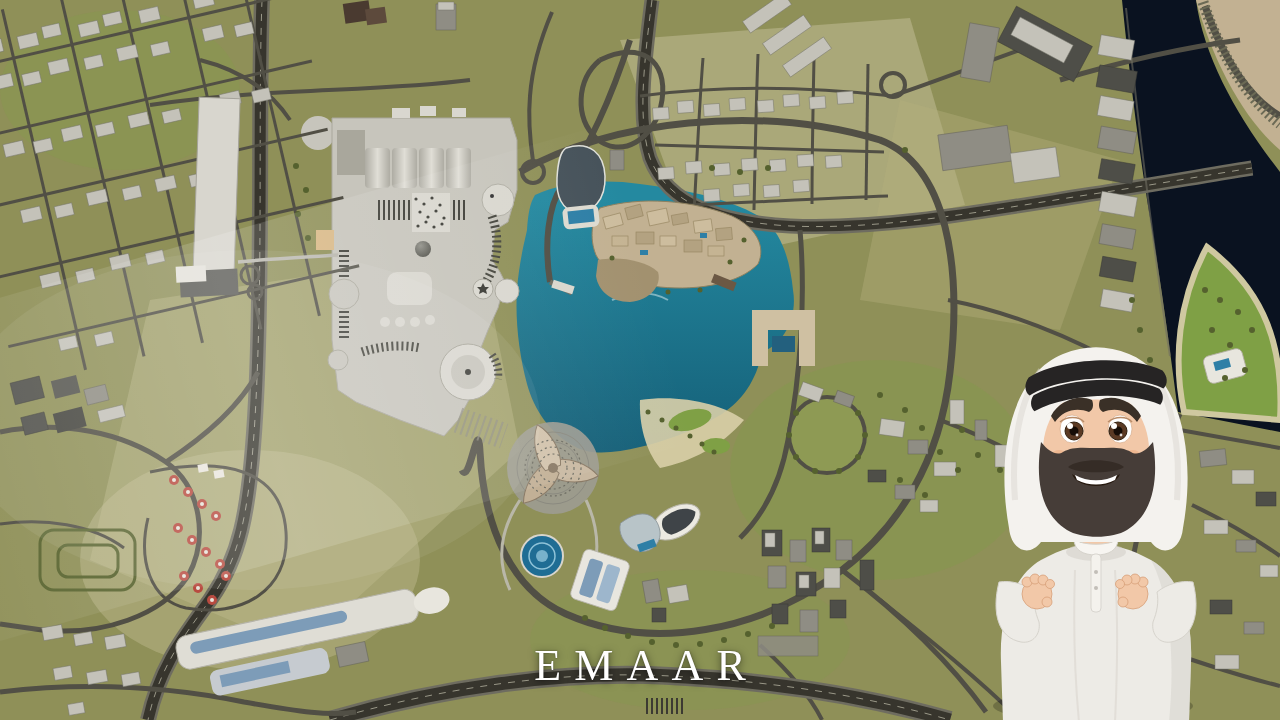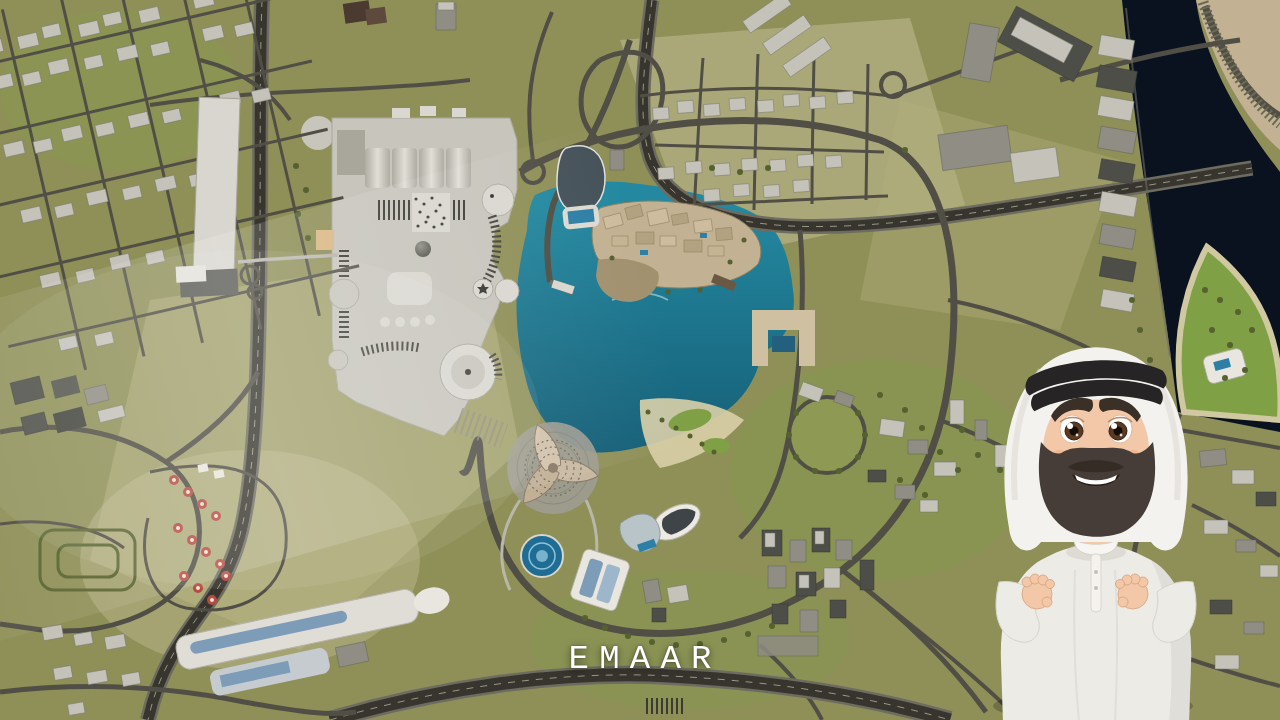--- a/index.html
+++ b/index.html
@@ -1,21 +1,21 @@
 <!DOCTYPE html>
 <html style="--c-terrain: #8f9058; --c-terrain-light: #b3ae7e; --c-terrain-pale: #c6c099; --c-lawn: #7fa045; --c-road: #514f45; --c-road-dark: #37352d; --c-road-light: #6e6c60; --c-lane: #9a9888; --c-canal: #0a1220; --c-lake-n: #2489a0; --c-lake-s: #0d4a63; --c-pool: #2e7fa6; --c-beach: #d9cfa8; --c-mall: #c7c5bc; --c-mall-light: #d9d7cf; --c-mall-dark: #a9a79c; --c-bldg-light: #c4c2b9; --c-bldg-mid: #8f8d84; --c-bldg-dark: #4e4e48; --c-tan: #c2b192; --c-tan-dark: #a2916f; --c-tree: #55612e; --c-umbrella: #b84b40; --c-skin: #f2c8a8; --c-beard: #463d38; --c-agal: #262424; --c-ghutra: #f4f2ee; --c-ghutra-shade: #d9d6d0; --c-kandura: #edebe6; --c-kandura-shade: #d6d3cc; --c-text: #ffffff;"><head>
 <meta charset="utf-8">
 <style>
   html,body{margin:0;padding:0;background:#000;}
   .stage{position:relative;width:1280px;height:720px;overflow:hidden;
          font-family:"Liberation Sans",sans-serif;background:var(--c-terrain,#8f9058);}
   .stage svg{position:absolute;left:0;top:0;}
   .wordmark{position:absolute;left:50%;top:640px;transform:translateX(-50%);
-            color:var(--c-text,#fff);font-family:Liberation Mono, monospace;
-            font-size:34px;font-weight:500;letter-spacing:.30em;text-indent:.30em;
+            color:var(--c-text,#fff);font-family:Liberation Serif, serif;
+            font-size:44px;font-weight:500;letter-spacing:.30em;text-indent:.30em;
             text-shadow:0 2px 8px rgba(0,0,0,.55),0 0 2px rgba(0,0,0,.4);}
   
   .ter{fill:var(--c-terrain,#8f9058)} .tl{fill:var(--c-terrain-light,#b3ae7e)}
   .tp{fill:var(--c-terrain-pale,#c6c099)} .grn{fill:var(--c-lawn,#7fa045)}
   .canal{fill:var(--c-canal,#0a1220)} .pool{fill:var(--c-pool,#2e7fa6)}
   .beach{fill:var(--c-beach,#d9cfa8)}
   
   .rd,.rdd,.rdl,.lane,.tick{fill:none;stroke-linejoin:round}
   .rd{stroke:var(--c-road,#514f45)} .rdd{stroke:var(--c-road-dark,#37352d)}
   .rdl{stroke:var(--c-road-light,#6e6c60)} .lane{stroke:var(--c-lane,#9a9888)}

